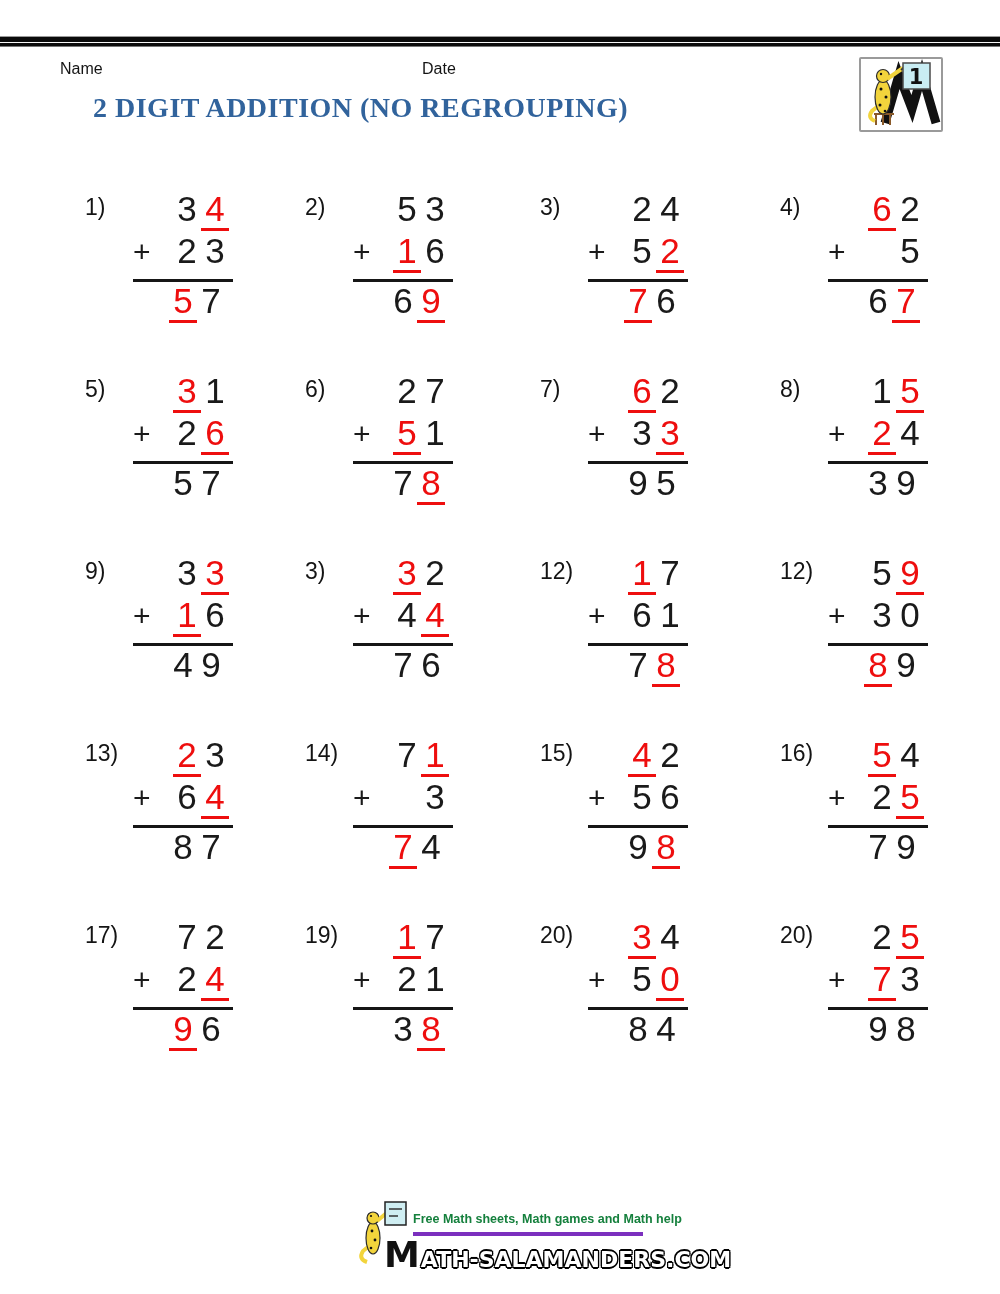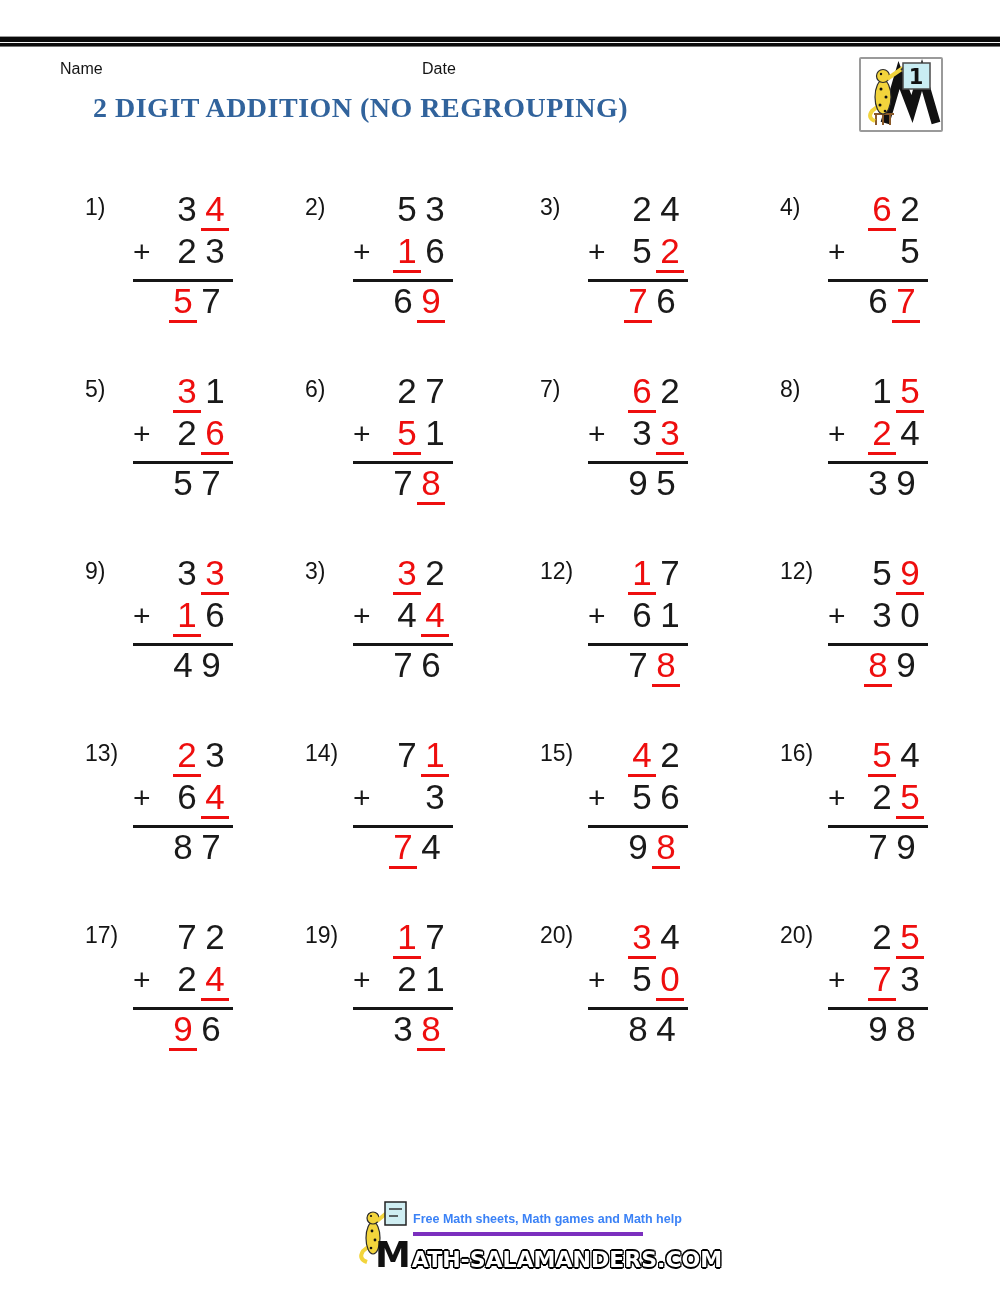--- a/index.html
+++ b/index.html
@@ -52,27 +52,27 @@
     display:inline-block; width:28px; text-align:center;
     font-size:35px; line-height:38px; color:#1a1a1a;
   }
   .d.r { color:var(--digit_red,#ee0e0e); border-bottom:3px solid var(--digit_red,#ee0e0e); }
 
   .footer { position:absolute; left:0; top:1198px; width:100%; }
   .flogo { position:relative; width:330px; height:84px; margin:0 auto; }
   .flogo svg { position:absolute; left:18px; top:0; }
   .tagline {
     position:absolute; left:78px; top:14px; font-size:12.5px; font-weight:bold;
-    color:#3b82f6; white-space:nowrap; letter-spacing:0;
+    color:#15803d; white-space:nowrap; letter-spacing:0;
   }
   .purple-bar {
     position:absolute; left:78px; top:34px; width:230px; height:4px;
     background:var(--footer_purple,#7b2fbe);
   }
-  .brand { position:absolute; left:40px; top:36px; white-space:nowrap; }
+  .brand { position:absolute; left:49px; top:36px; white-space:nowrap; }
   .brand .bigM {
     font-size:36px; font-weight:bold; color:#111;
     font-family:"DejaVu Sans", sans-serif; margin-right:1px;
   }
   .brand .rest {
     font-size:22px; font-weight:bold; letter-spacing:0;
     font-family:"DejaVu Sans", sans-serif; color:#ffffff;
     text-shadow:-1.3px -1.3px 0 #000, 1.3px -1.3px 0 #000, -1.3px 1.3px 0 #000,
                  1.3px 1.3px 0 #000, 0 1.6px 0 #000, 0 -1.6px 0 #000;
   }

